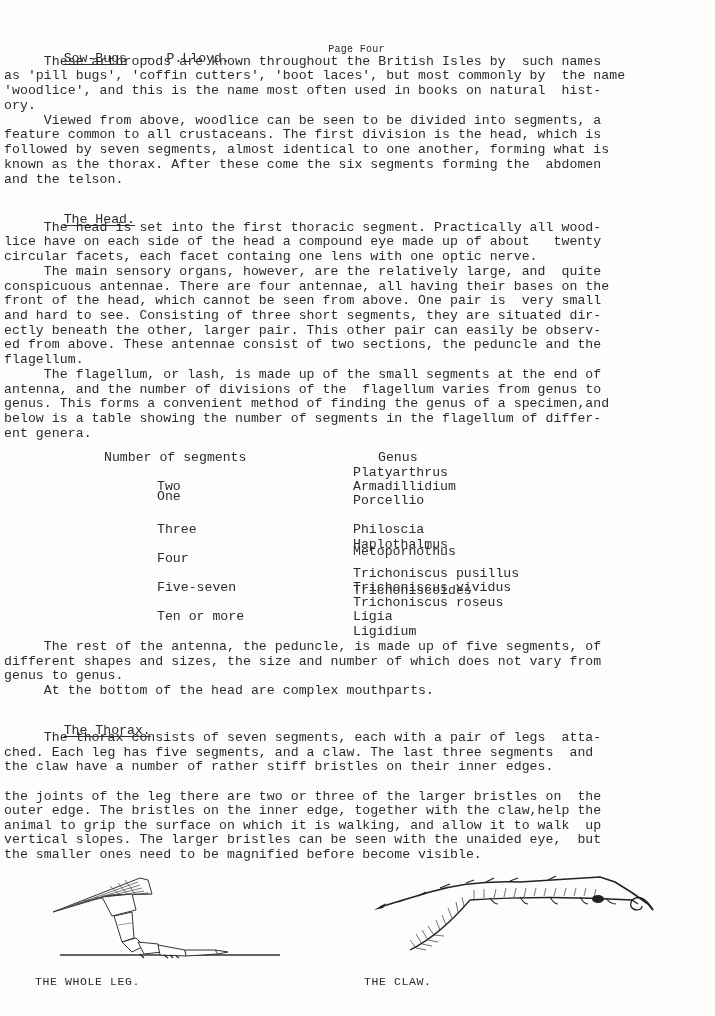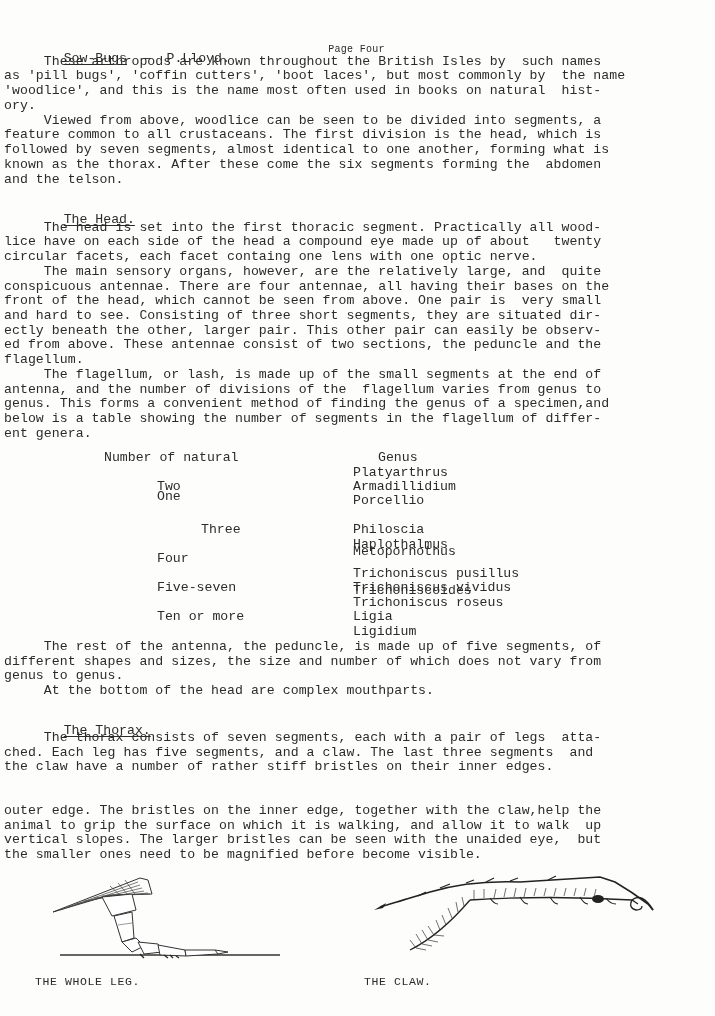--- a/index.html
+++ b/index.html
@@ -97,34 +97,34 @@
   <div class="line" style="top:324px">ectly beneath the other, larger pair. This other pair can easily be observ-</div>
   <div class="line" style="top:338px">ed from above. These antennae consist of two sections, the peduncle and the</div>
   <div class="line" style="top:353px">flagellum.</div>
   <div class="line" style="top:368px">     The flagellum, or lash, is made up of the small segments at the end of</div>
   <div class="line" style="top:383px">antenna, and the number of divisions of the  flagellum varies from genus to</div>
   <div class="line" style="top:397px">genus. This forms a convenient method of finding the genus of a specimen,and</div>
   <div class="line" style="top:412px">below is a table showing the number of segments in the flagellum of differ-</div>
   <div class="line" style="top:427px">ent genera.</div>
 
   <div>
-    <div class="table-row" style="top:451px; left:104px;">Number of natural</div>
+    <div class="table-row" style="top:451px; left:104px;">Number of segments</div>
     <div class="table-row" style="top:451px; left:378px;">Genus</div>
 
     <div class="table-row" style="top:466px; left:157px;margin-top:24px;">One</div>
     <div class="table-row" style="top:466px; left:353px;">Platyarthrus</div>
 
     <div class="table-row" style="top:480px; left:157px;">Two</div>
     <div class="table-row" style="top:480px; left:353px;">Armadillidium</div>
 
     <div class="table-row" style="top:494px; left:353px;">Porcellio</div>
 
     <div class="table-row" style="top:509px; left:353px;margin-top:36px;">Metopornothus</div>
 
-    <div class="table-row" style="top:523px; left:157px;margin-left:44px;">Three</div>
+    <div class="table-row" style="top:523px; left:157px;">Three</div>
     <div class="table-row" style="top:523px; left:353px;">Philoscia</div>
 
     <div class="table-row" style="top:538px; left:353px;">Haplothalmus</div>
 
     <div class="table-row" style="top:552px; left:157px;">Four</div>
     <div class="table-row" style="top:584px; left:353px;">Trichoniscoides</div>
 
     <div class="table-row" style="top:567px; left:353px;">Trichoniscus pusillus</div>
 
     <div class="table-row" style="top:581px; left:157px;">Five-seven</div>
@@ -143,20 +143,21 @@
   <div class="line" style="top:669px">genus to genus.</div>
   <div class="line" style="top:684px">     At the bottom of the head are complex mouthparts.</div>
 
   <div class="heading" style="top:708px;">
     <span class="ul">The Thorax.</span>
   </div>
 
   <div class="line" style="top:731px">     The thorax consists of seven segments, each with a pair of legs  atta-</div>
   <div class="line" style="top:746px">ched. Each leg has five segments, and a claw. The last three segments  and</div>
   <div class="line" style="top:760px">the claw have a number of rather stiff bristles on their inner edges.</div>
+  <div class="line" style="top:790px">the joints of the leg there are two or three of the larger bristles on  the</div>
   <div class="line" style="top:804px">outer edge. The bristles on the inner edge, together with the claw,help the</div>
   <div class="line" style="top:819px">animal to grip the surface on which it is walking, and allow it to walk  up</div>
   <div class="line" style="top:833px">vertical slopes. The larger bristles can be seen with the unaided eye,  but</div>
   <div class="line" style="top:848px">the smaller ones need to be magnified before become visible.</div>
 
   <svg style="left:40px; top:870px;" width="240" height="90" viewBox="0 0 240 90">
 
     <line x1="20" y1="85" x2="240" y2="85" stroke="#333" stroke-width="1.5"></line>
 
     <path d="M13 42 L100 8 L108 10 L112 24 L70 25 Z" fill="none" stroke="#333" stroke-width="1"></path>

